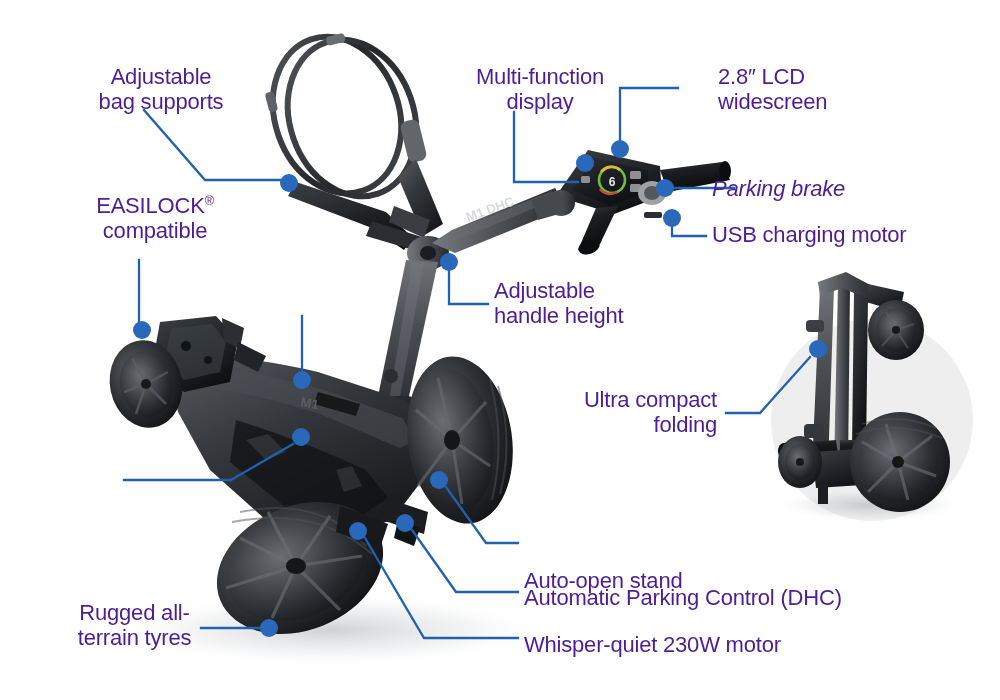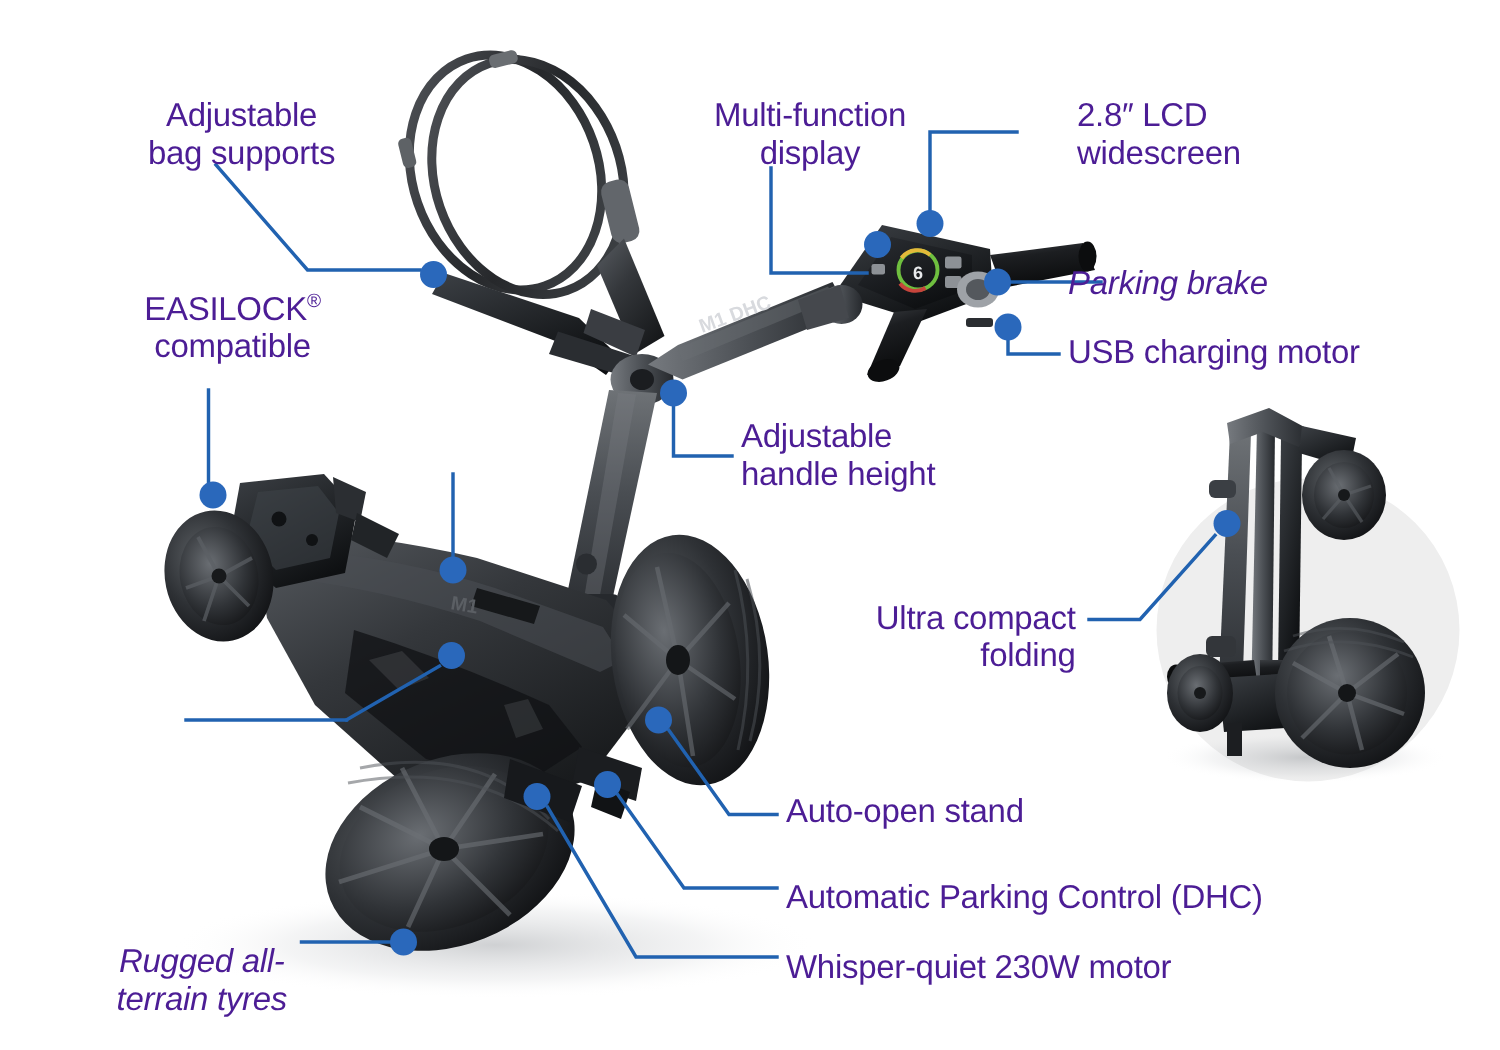--- a/index.html
+++ b/index.html
@@ -321,26 +321,26 @@
   <div class="callout left" style="left:712px;top:176px;width:200px;font-style:italic;">Parking brake</div>
 
   <div class="callout left" style="left:712px;top:222px;width:250px;">USB charging motor</div>
 
   <div class="callout center" style="left:80px;top:193px;width:150px;"><span>EASILOCK<sup class="reg">®</sup> <br>compatible</span></div>
 
 
   <div class="callout left" style="left:494px;top:278px;width:180px;">Adjustable
 handle height</div>
 
-  <div class="callout right" style="left:500px;top:399px;width:217px;">Ultra compact
+  <div class="callout right" style="left:500px;top:387px;width:217px;">Ultra compact
 folding</div>
 
 
-  <div class="callout center" style="left:62px;top:628px;width:145px;font-style:italic;">Rugged all-
+  <div class="callout center" style="left:62px;top:600px;width:145px;">Rugged all-
 terrain tyres</div>
 
-  <div class="callout left" style="left:524px;top:528px;width:260px;">Auto-open stand</div>
+  <div class="callout left" style="left:524px;top:568px;width:260px;">Auto-open stand</div>
 
   <div class="callout left" style="left:524px;top:585px;width:400px;">Automatic Parking Control (DHC)</div>
 
   <div class="callout left" style="left:524px;top:632px;width:360px;">Whisper-quiet 230W motor</div>
 
 </div>
 
 </body></html>

